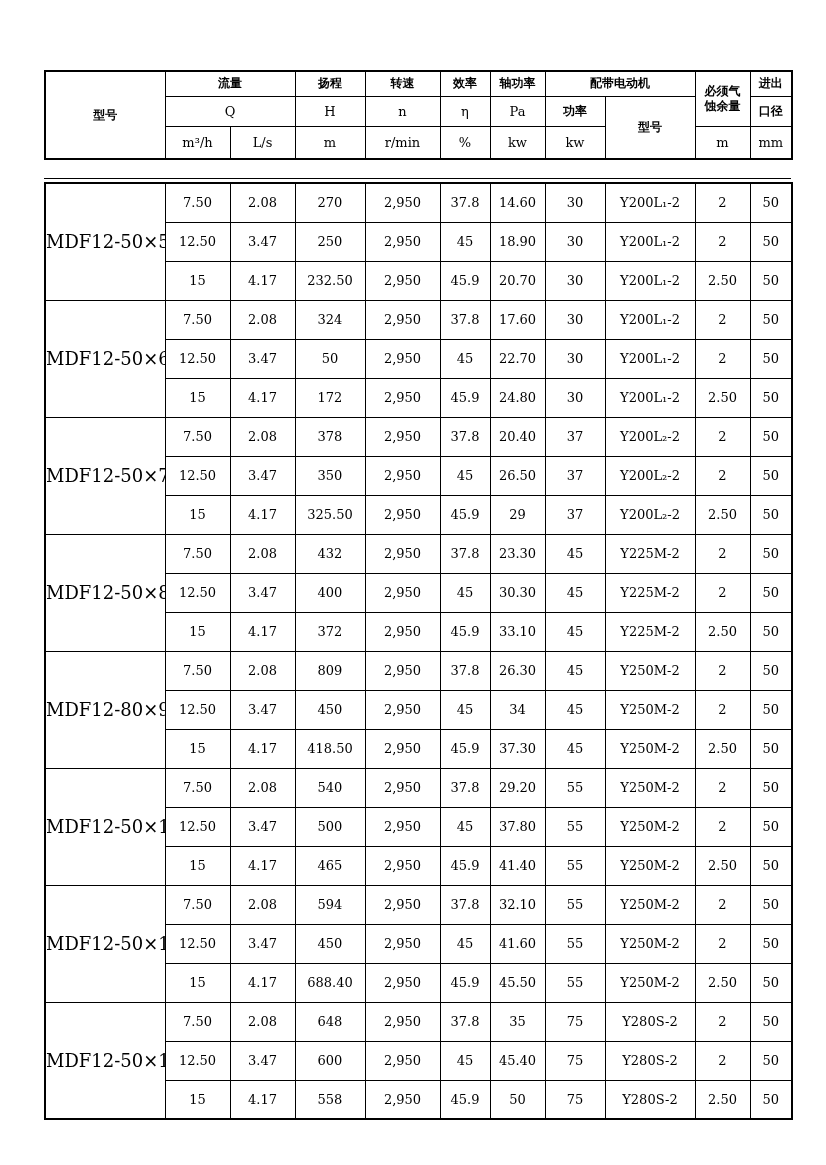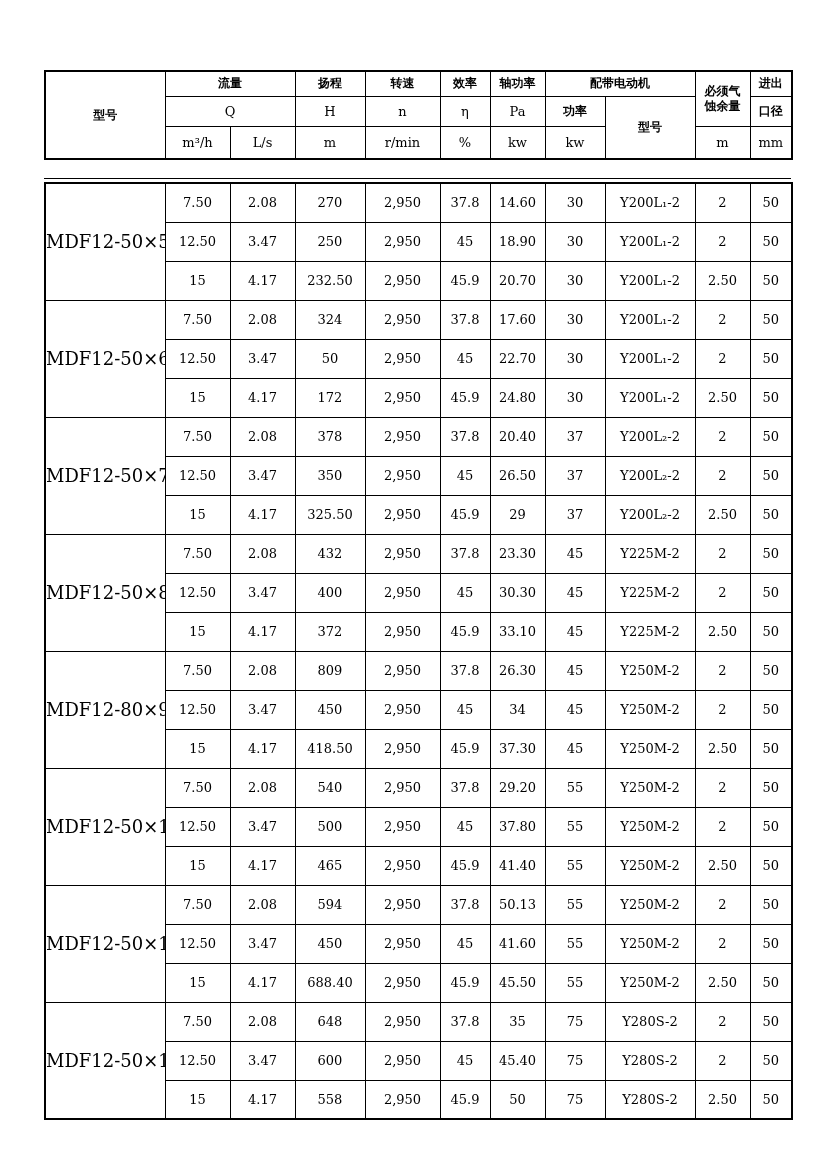--- a/index.html
+++ b/index.html
@@ -336,21 +336,21 @@
           <td>2.50</td>
           <td>50</td>
         </tr>
         <tr>
           <td rowspan="3" class="model-cell">MDF12-50×11</td>
           <td>7.50</td>
           <td>2.08</td>
           <td>594</td>
           <td>2,950</td>
           <td>37.8</td>
-          <td>50.13</td>
+          <td>32.10</td>
           <td>55</td>
           <td>Y250M-2</td>
           <td>2</td>
           <td>50</td>
         </tr>
         <tr>
           <td>12.50</td>
           <td>3.47</td>
           <td>450</td>
           <td>2,950</td>

